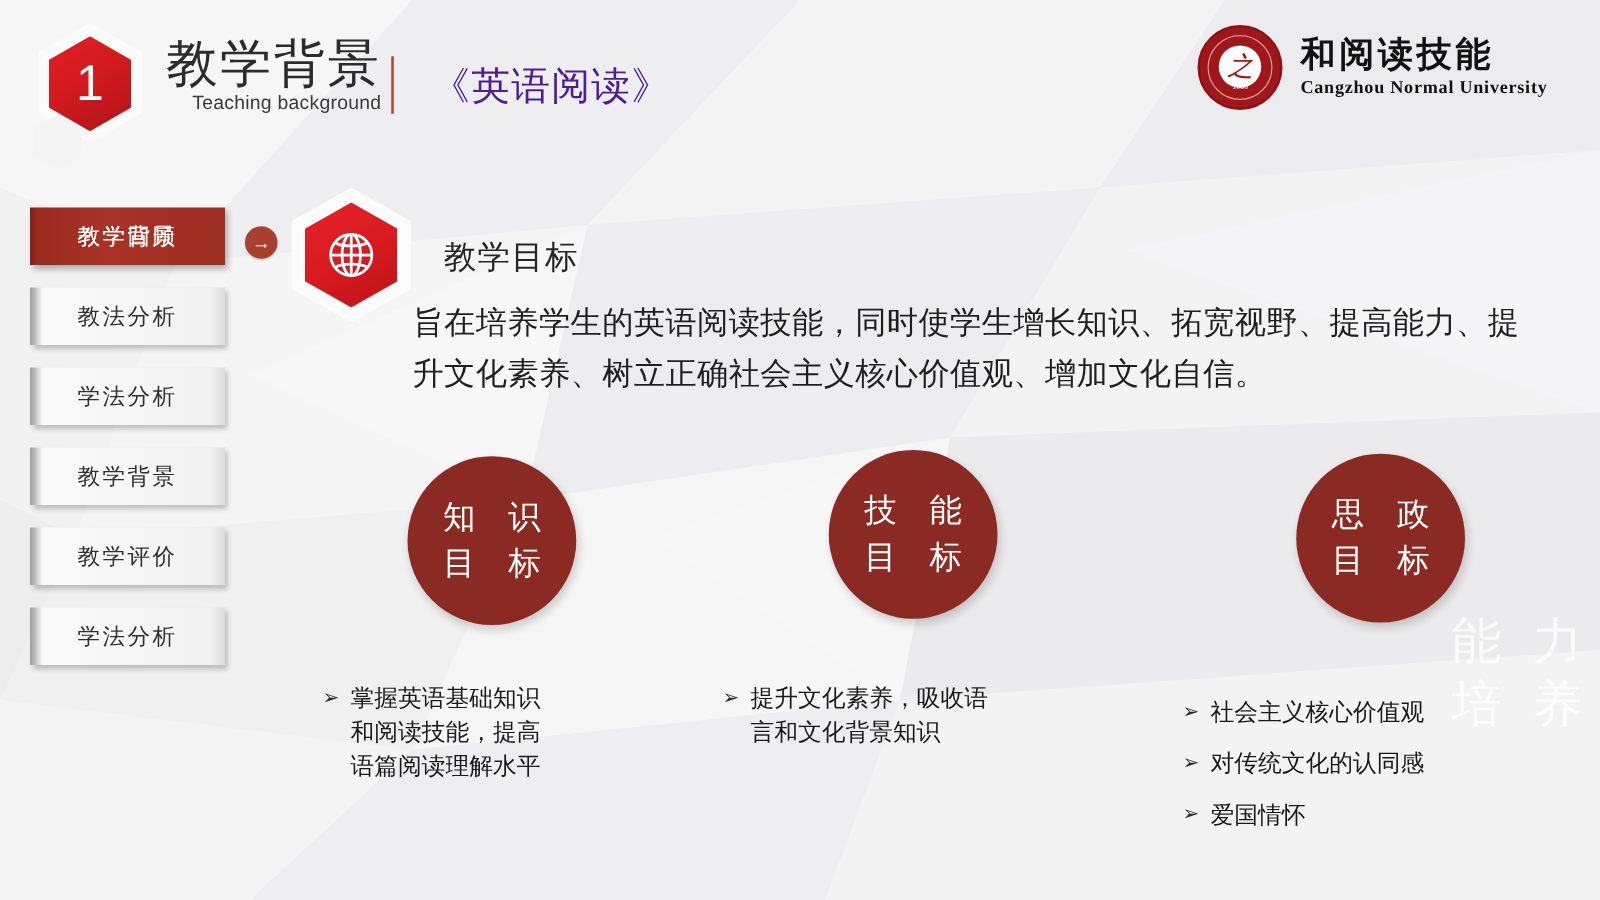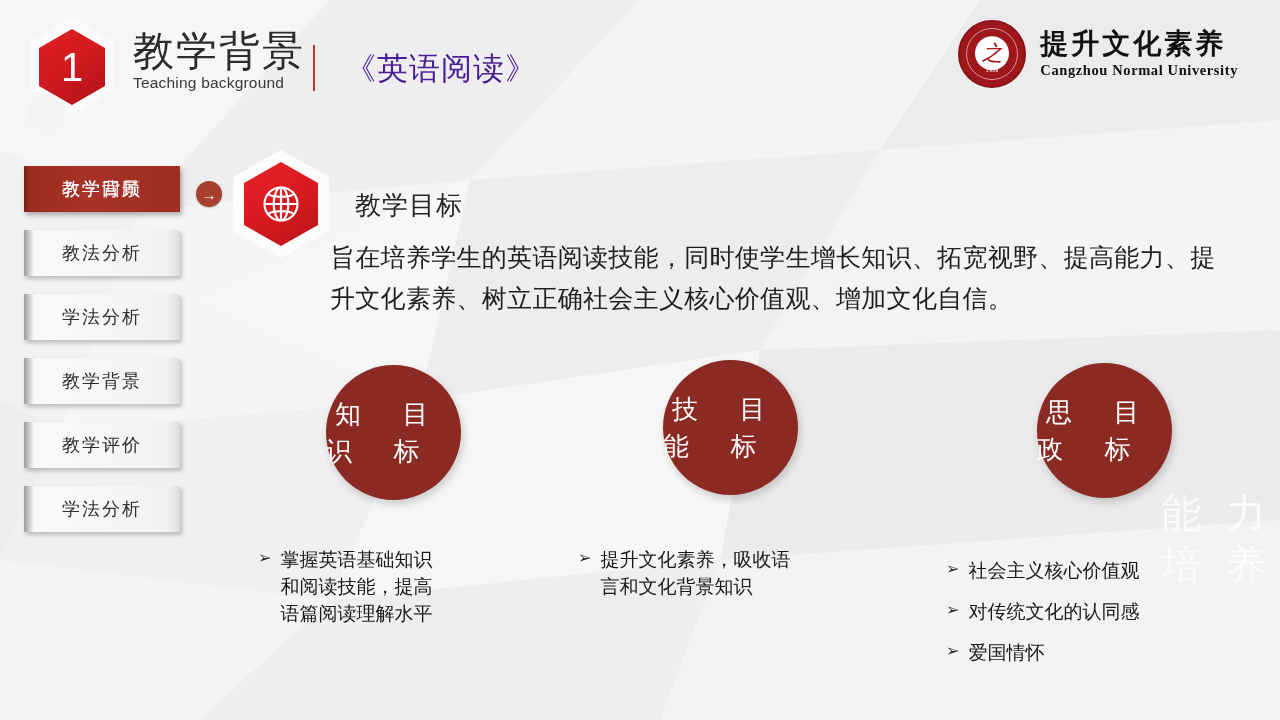--- a/index.html
+++ b/index.html
@@ -82,20 +82,21 @@
     line-height: 1.05;
     letter-spacing: 2px;
     font-family: "DejaVu Sans", "Liberation Sans", sans-serif;
   }
   .header-title-en {
     font-size: 15.5px;
     color: #3a3a3a;
     letter-spacing: 0.2px;
     margin-top: 1px;
     font-family: "Liberation Sans", sans-serif;
+    text-align: right;
   }
   .header-divider {
     position: absolute;
     left: 313px;
     top: 45px;
     width: 2px;
     height: 46px;
     background: #c0392b;
   }
   .header-subject {
@@ -283,21 +284,21 @@
 
   
   .goal {
     position: absolute;
   }
   .goal-circle {
     position: absolute;
     border-radius: 50%;
     background: #8b2a22;
     display: flex;
-    flex-direction: row;
+    flex-direction: column;
     align-items: center;
     justify-content: center;
     color: #ffffff;
     box-shadow: 2px 4px 8px rgba(0,0,0,0.18);
   }
   .goal-circle .line {
     font-size: 26px;
     letter-spacing: 9px;
     text-indent: 9px;
     line-height: 1.42;
@@ -382,21 +383,21 @@
   <div class="header-divider"></div>
   <div class="header-subject">《英语阅读》</div>
 
   <div class="logo-wrap">
     <div class="logo-seal">
       <div class="ring"></div>
       <div class="emblem">之</div>
       <div class="seal-year">1958</div>
     </div>
     <div>
-      <div class="logo-text-cn">提升文化素养</div>
+      <div class="logo-text-cn">和阅读技能</div>
       <div class="logo-text-en">Cangzhou Normal University</div>
     </div>
   </div>
 
   <div id="sidebar">
     <div class="nav-item active">
       <span>教学背景</span>
       <span class="overlay-label">教学回顾</span>
     </div>
     <div class="nav-item">

